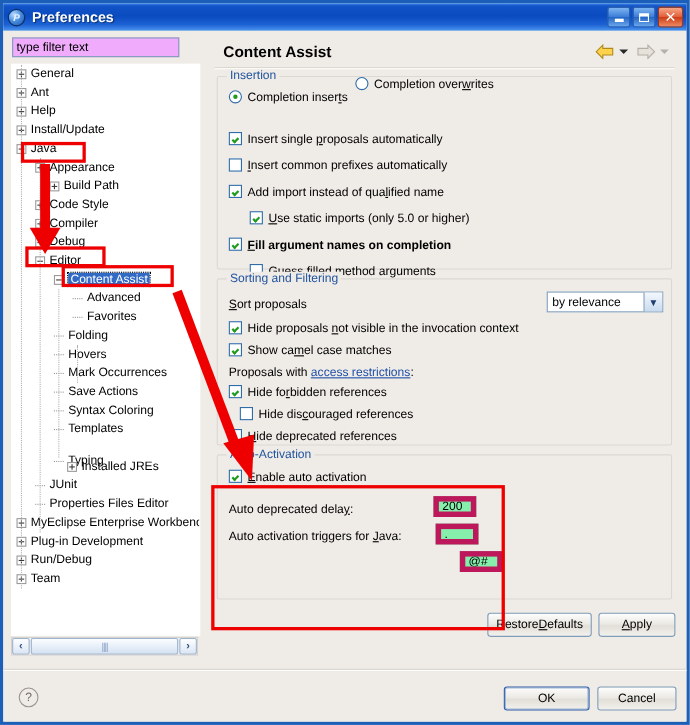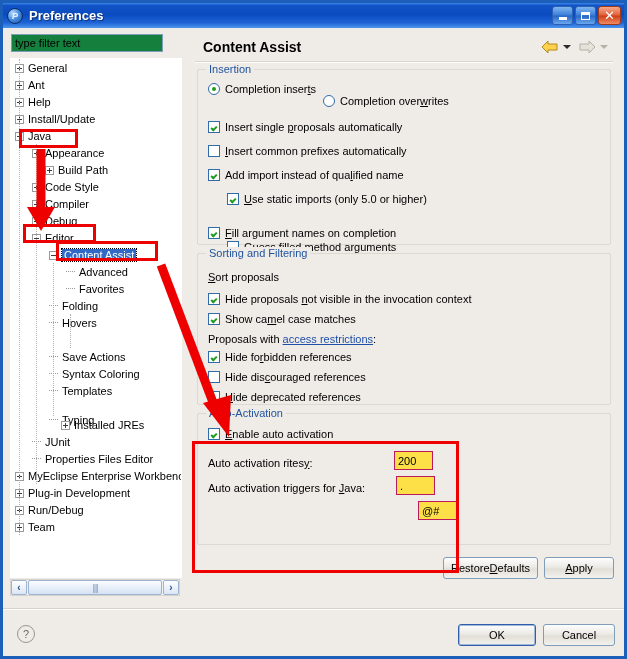--- a/index.html
+++ b/index.html
@@ -48,21 +48,21 @@
   .glyph-min{width:8px;height:3px;background:#fff;margin-top:5px;}
   .glyph-max{width:9px;height:8px;border:1px solid #fff;border-top-width:3px;box-sizing:border-box;}
   .glyph-close{font-size:13px;line-height:12px;font-weight:bold;}
 
   
   .body{position:absolute;left:0;top:25px;width:621px;height:628px;background:#efebe7;}
 
   .left{position:absolute;left:3px;top:3px;width:178px;height:570px;}
   .filter{
     position:absolute;left:5px;top:3px;width:152px;height:18px;
-    box-sizing:border-box;border:1px solid #7f9db9;background:#15803d;
+    box-sizing:border-box;border:1px solid #7f9db9;background:#f0abfc;
     font-size:11px;padding:1px 3px;color:#000;outline:none;
     font-family:"Liberation Sans",sans-serif;
   }
   .tree{
     position:absolute;left:4px;top:27px;width:170px;height:518px;
     background:#fff;border:1px solid #fff;overflow:hidden;
   }
   .trow{position:absolute;height:17px;line-height:17px;white-space:nowrap;font-size:11px;}
   .exp{
     display:inline-block;width:9px;height:9px;box-sizing:border-box;
@@ -153,21 +153,21 @@
   }
   .combo .cval{flex:1;padding-left:4px;font-size:11px;}
   .combo .cbtn{
     width:17px;height:17px;margin:0 0 0 0;box-sizing:border-box;
     border:1px solid #7f9db9;border-width:0 0 0 1px;
     background:linear-gradient(to bottom,#f4f8fd,#c9dbf0);
     display:flex;align-items:center;justify-content:center;color:#1f3f6e;font-size:9px;
   }
   .txt{
     position:absolute;box-sizing:border-box;height:19px;
-    border:1px solid #be185d;background:#fde047;font-size:11px;
+    border:5px solid #be185d;background:#86efac;font-size:11px;
     padding:1px 3px;color:#000;outline:none;font-family:"Liberation Sans",sans-serif;
   }
 
   .btn{
     position:absolute;box-sizing:border-box;height:22px;
     border:1px solid #7f9db9;border-radius:3px;
     background:linear-gradient(to bottom,#fdfdfd,#eceae5 45%,#e2dfd8 55%,#f3f1ed);
     font-size:11px;display:flex;align-items:center;justify-content:center;
     color:#000;font-family:"Liberation Sans",sans-serif;
   }
@@ -222,20 +222,21 @@
           <div class="trow" style="top: 102px; left: 21px; padding-left: 13px;"><span class="exp plus"></span><span class="tlabel">Build Path</span></div>
           <div class="trow" style="top: 119px; left: 21px;"><span class="exp plus"></span><span class="tlabel">Code Style</span></div>
           <div class="trow" style="top: 136px; left: 21px;"><span class="exp plus"></span><span class="tlabel">Compiler</span></div>
           <div class="trow" style="top: 153px; left: 21px;"><span class="exp plus"></span><span class="tlabel">Debug</span></div>
           <div class="trow" style="top: 170px; left: 21px;"><span class="exp"></span><span class="tlabel">Editor</span></div>
           <div class="trow sel" style="top: 187px; left: 38px;"><span class="exp"></span><span class="tlabel">Content Assist</span></div>
           <div class="trow" style="top: 204px; left: 55px;"><span class="dash"></span><span class="tlabel">Advanced</span></div>
           <div class="trow" style="top: 221px; left: 55px;"><span class="dash"></span><span class="tlabel">Favorites</span></div>
           <div class="trow" style="top: 238px; left: 38px;"><span class="dash"></span><span class="tlabel">Folding</span></div>
           <div class="trow" style="top: 255px; left: 38px;"><span class="dash"></span><span class="tlabel">Hovers</span></div>
+          <div class="trow" style="top: 272px; left: 38px;"><span class="dash"></span><span class="tlabel">Mark Occurrences</span></div>
           <div class="trow" style="top: 289px; left: 38px;"><span class="dash"></span><span class="tlabel">Save Actions</span></div>
           <div class="trow" style="top: 306px; left: 38px;"><span class="dash"></span><span class="tlabel">Syntax Coloring</span></div>
           <div class="trow" style="top: 323px; left: 38px;"><span class="dash"></span><span class="tlabel">Templates</span></div>
           <div class="trow" style="top: 340px; left: 38px; margin-top: 12px;"><span class="dash"></span><span class="tlabel">Typing</span></div>
           <div class="trow" style="top: 357px; left: 21px; margin-left: 29px;"><span class="exp plus"></span><span class="tlabel">Installed JREs</span></div>
           <div class="trow" style="top: 374px; left: 21px;"><span class="dash"></span><span class="tlabel">JUnit</span></div>
           <div class="trow" style="top: 408px; left: 4px;"><span class="exp plus"></span><span class="tlabel">MyEclipse Enterprise Workbenc</span></div>
           <div class="trow" style="top: 391px; left: 21px;"><span class="dash"></span><span class="tlabel">Properties Files Editor</span></div>
           <div class="trow" style="top: 425px; left: 4px;"><span class="exp plus"></span><span class="tlabel">Plug-in Development</span></div>
           <div class="trow" style="top: 442px; left: 4px;"><span class="exp plus"></span><span class="tlabel">Run/Debug</span></div>
@@ -272,66 +273,70 @@
       </div>
 
       <div class="sep"></div>
 
       <div class="group" style="left:8px;top:38px;width:414px;height:176px;">
         <div class="glegend">Insertion</div>
 
         <div class="row" style="left:10px;top:12px;">
           <span class="rdo on"></span><span>Completion inser</span><span class="u">t</span><span>s</span>
         </div>
-        <div class="row" style="left:125px;top:24px;">
+        <div class="row" style="left:125px;top:0;">
           <span class="rdo"></span><span>Completion over</span><span class="u">w</span><span>rites</span>
         </div>
 
         <div id="ins-cbs">
             <div class="row" style="top: 50px; left: 10px;"><span class="cbx on"></span><span>Insert single </span><span class="u">p</span><span>roposals automatically</span></div>
             <div class="row" style="top: 74px; left: 10px;"><span class="cbx"></span><span class="u">I</span><span>nsert common prefixes automatically</span></div>
             <div class="row" style="top: 98px; left: 10px;"><span class="cbx on"></span><span>Add import instead of qua</span><span class="u">l</span><span>ified name</span></div>
             <div class="row" style="top: 122px; left: 29px;"><span class="cbx on"></span><span class="u">U</span><span>se static imports (only 5.0 or higher)</span></div>
-            <div class="row" style="top: 156px; left: 10px;"><span class="cbx on"></span><span class="u">F</span><span>ill argument names on completion</span></div>
+            <div class="row" style="top: 146px; left: 10px; font-weight: bold;"><span class="cbx on"></span><span class="u">F</span><span>ill argument names on completion</span></div>
             <div class="row" style="top: 170px; left: 29px;"><span class="cbx"></span><span class="u">G</span><span>uess filled method arguments</span></div>
           </div>
       </div>
 
       <div class="group" style="left:8px;top:222px;width:414px;height:152px;">
         <div class="glegend">Sorting and Filtering</div>
 
         <div class="row" style="left:10px;top:16px;">
           <span class="u">S</span><span>ort proposals</span>
+        </div>
+        <div class="combo" style="left:299px;top:11px;width:106px;">
+          <span class="cval">by relevance</span>
+          <span class="cbtn">▼</span>
         </div>
 
         <div id="sort-cbs">
             <div class="row" style="top: 38px; left: 10px;"><span class="cbx on"></span><span>Hide proposals </span><span class="u">n</span><span>ot visible in the invocation context</span></div>
             <div class="row" style="top: 58px; left: 10px;"><span class="cbx on"></span><span>Show ca</span><span class="u">m</span><span>el case matches</span></div>
           </div>
 
         <div class="row" style="left:10px;top:78px;">
           <span>Proposals with </span><span class="link">access restrictions</span><span>:</span>
         </div>
 
         <div id="restr-cbs">
             <div class="row" style="top: 96px; left: 10px;"><span class="cbx on"></span><span>Hide fo</span><span class="u">r</span><span>bidden references</span></div>
-            <div class="row" style="top: 116px; left: 10px;"><span class="cbx"></span><span>Hide dis</span><span class="u">c</span><span>ouraged references</span></div>
+            <div class="row" style="top: 116px; left: 20px;"><span class="cbx"></span><span>Hide dis</span><span class="u">c</span><span>ouraged references</span></div>
             <div class="row" style="top: 136px; left: 10px;"><span class="cbx"></span><span class="u">H</span><span>ide deprecated references</span></div>
           </div>
       </div>
 
       <div class="group" style="left:8px;top:382px;width:414px;height:132px;">
         <div class="glegend">Auto-Activation</div>
 
         <div class="row" style="left:10px;top:13px;">
           <span class="cbx on"></span><span class="u">E</span><span>nable auto activation</span>
         </div>
 
         <div class="row" style="left:10px;top:42px;">
-          <span>Auto activation rites</span><span class="u">y</span><span>:</span>
+          <span>Auto deprecated dela</span><span class="u">y</span><span>:</span>
         </div>
         <input class="txt" style="left: 196px; top: 37px; width: 39px;" value="200">
 
         <div class="row" style="left:10px;top:67px;">
           <span>Auto activation triggers for </span><span class="u">J</span><span>ava:</span>
         </div>
         <input class="txt" style="left: 198px; top: 62px; width: 39px;" value=".">
 
         <input class="txt" style="left: 220px; top: 87px; width: 39px;" value="@#">
       </div>

